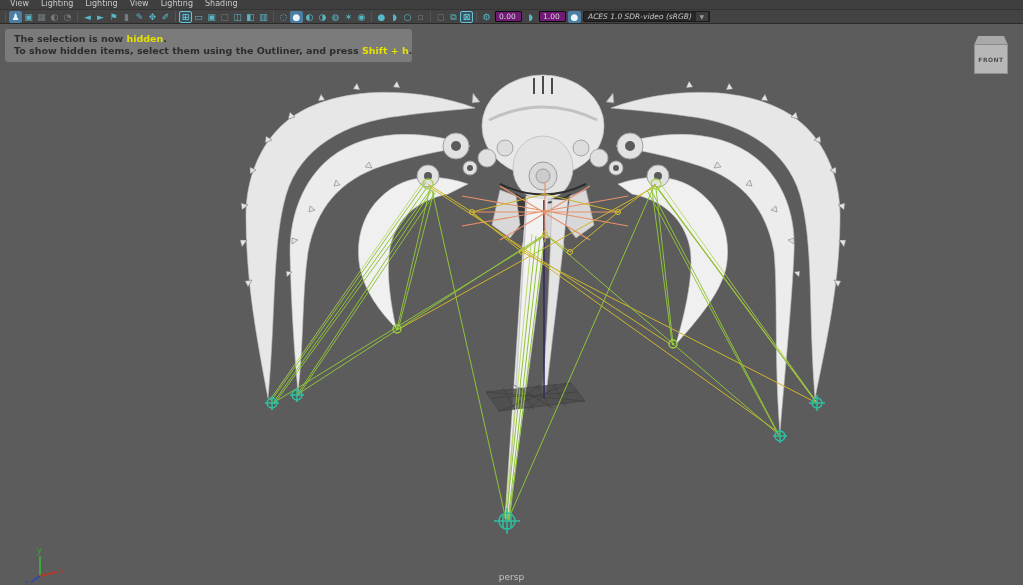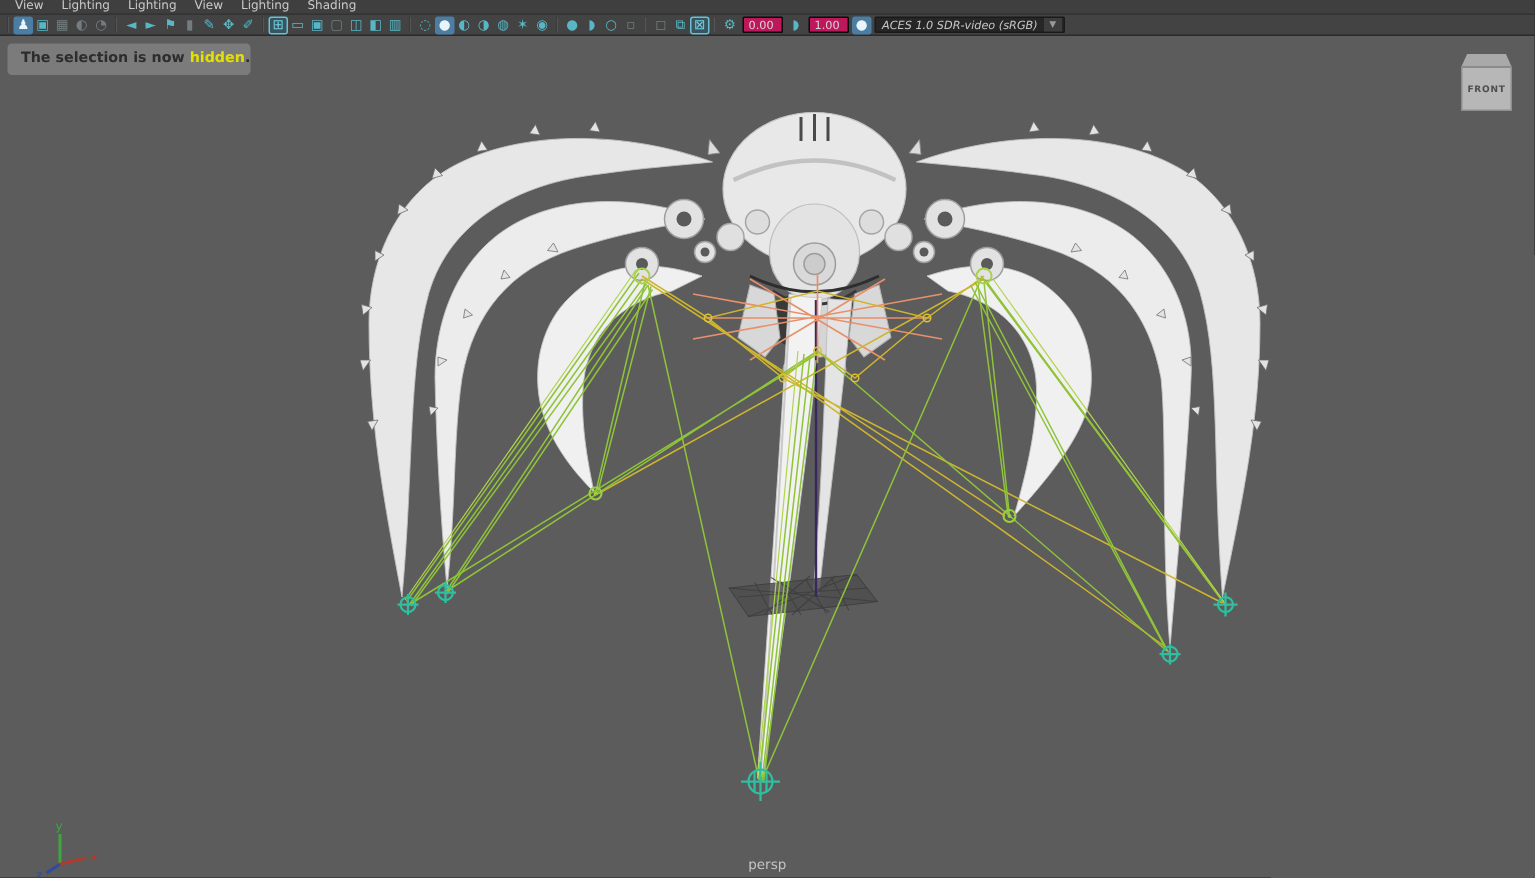--- a/index.html
+++ b/index.html
@@ -18,21 +18,21 @@
   .tb-icons { display:flex; align-items:center; }
   .tb-icon { width:13px; height:12px; font-size:9px; line-height:12px; text-align:center;
              color:#58b7c6; border-radius:2px; cursor:default; overflow:hidden; }
   .tb-icon[data-state="dim"]  { color:#737d7f; }
   .tb-icon[data-state="teal"] { color:#58b7c6; }
   .tb-icon[data-state="selected"] { background:#4c7da2; color:#eaf4fa; }
   .tb-icon[data-state="selected-border"] { border:1px solid #66c2d4; background:#3a545f;
              color:#6fd0e0; line-height:10px; }
   .tb-icons [data-type="sep"] { width:1px; height:11px; background:#2c2c2c;
              margin:0 3px; border-right:1px solid #555; }
-  .tb-field { width:27px; height:11px; background:#be185d; border:1px solid #0a0a0a;
+  .tb-field { width:27px; height:11px; background:#701a75; border:1px solid #0a0a0a;
               color:#d6d6d6; font-size:7.5px; font-family:"DejaVu Sans",sans-serif;
               padding:0 3px; margin:0 2px; border-radius:1px; }
   .tb-dropdown { height:11px; min-width:118px; background:#262626; border:1px solid #1a1a1a;
               color:#c7c7c7; font-size:7.5px; display:flex; align-items:center;
               margin-left:2px; border-radius:1px; cursor:default;font-style:italic; }
   .tb-dropdown .dd-label { flex:1; padding:0 4px; white-space:nowrap; }
   .tb-dropdown .dd-arrow { width:12px; height:9px; background:#3d3d3d; color:#9a9a9a;
               font-size:6px; line-height:9px; text-align:center; margin-right:1px; }
 
   
@@ -306,20 +306,23 @@
         <text x="37" y="553" font-size="8" fill="#3fa53f">y</text>
         <text x="60" y="574" font-size="8" fill="#b03a2e">x</text>
         <text x="24" y="586" font-size="8" fill="#2e4ba0">z</text>
       </g>
     </svg>
 
     <div class="notify">
       <div class="n-line">
         <span>The selection is now </span><span class="hl">hidden</span><span>.</span>
       </div>
+      <div class="n-line">
+        <span>To show hidden items, select them using the Outliner, and press </span><span class="hl">Shift + h</span><span>.</span>
+      </div>
     </div>
 
     <div class="viewcube">
       <div class="vc-top"></div>
       <div class="vc-front">FRONT</div>
     </div>
 
     <div class="cam-label">persp</div>
   </div>
 </div>

